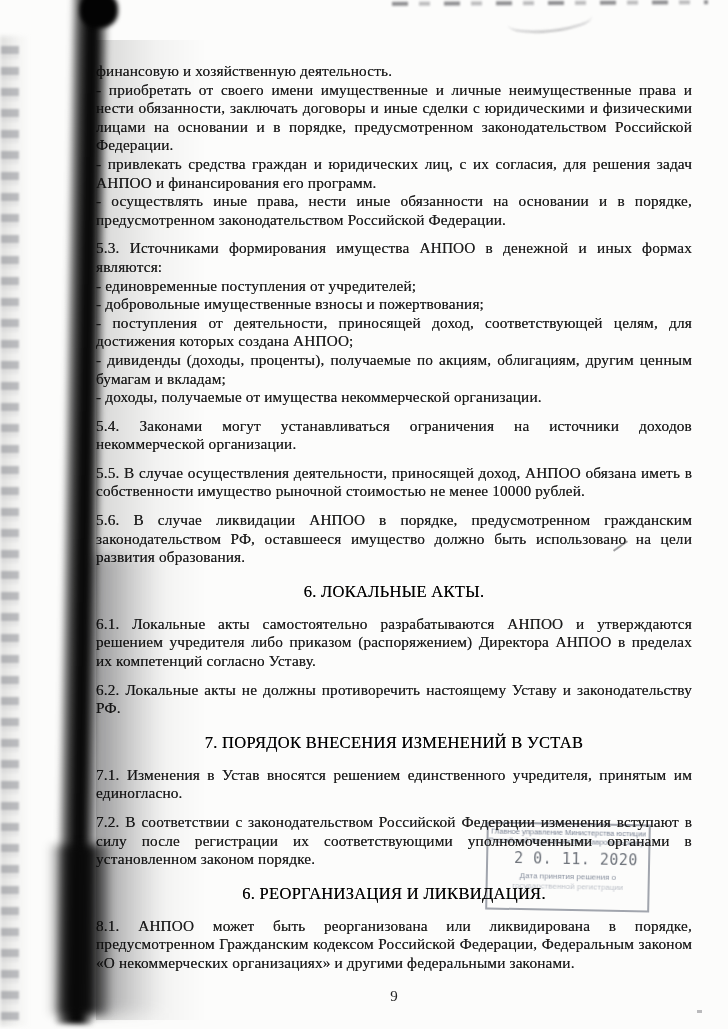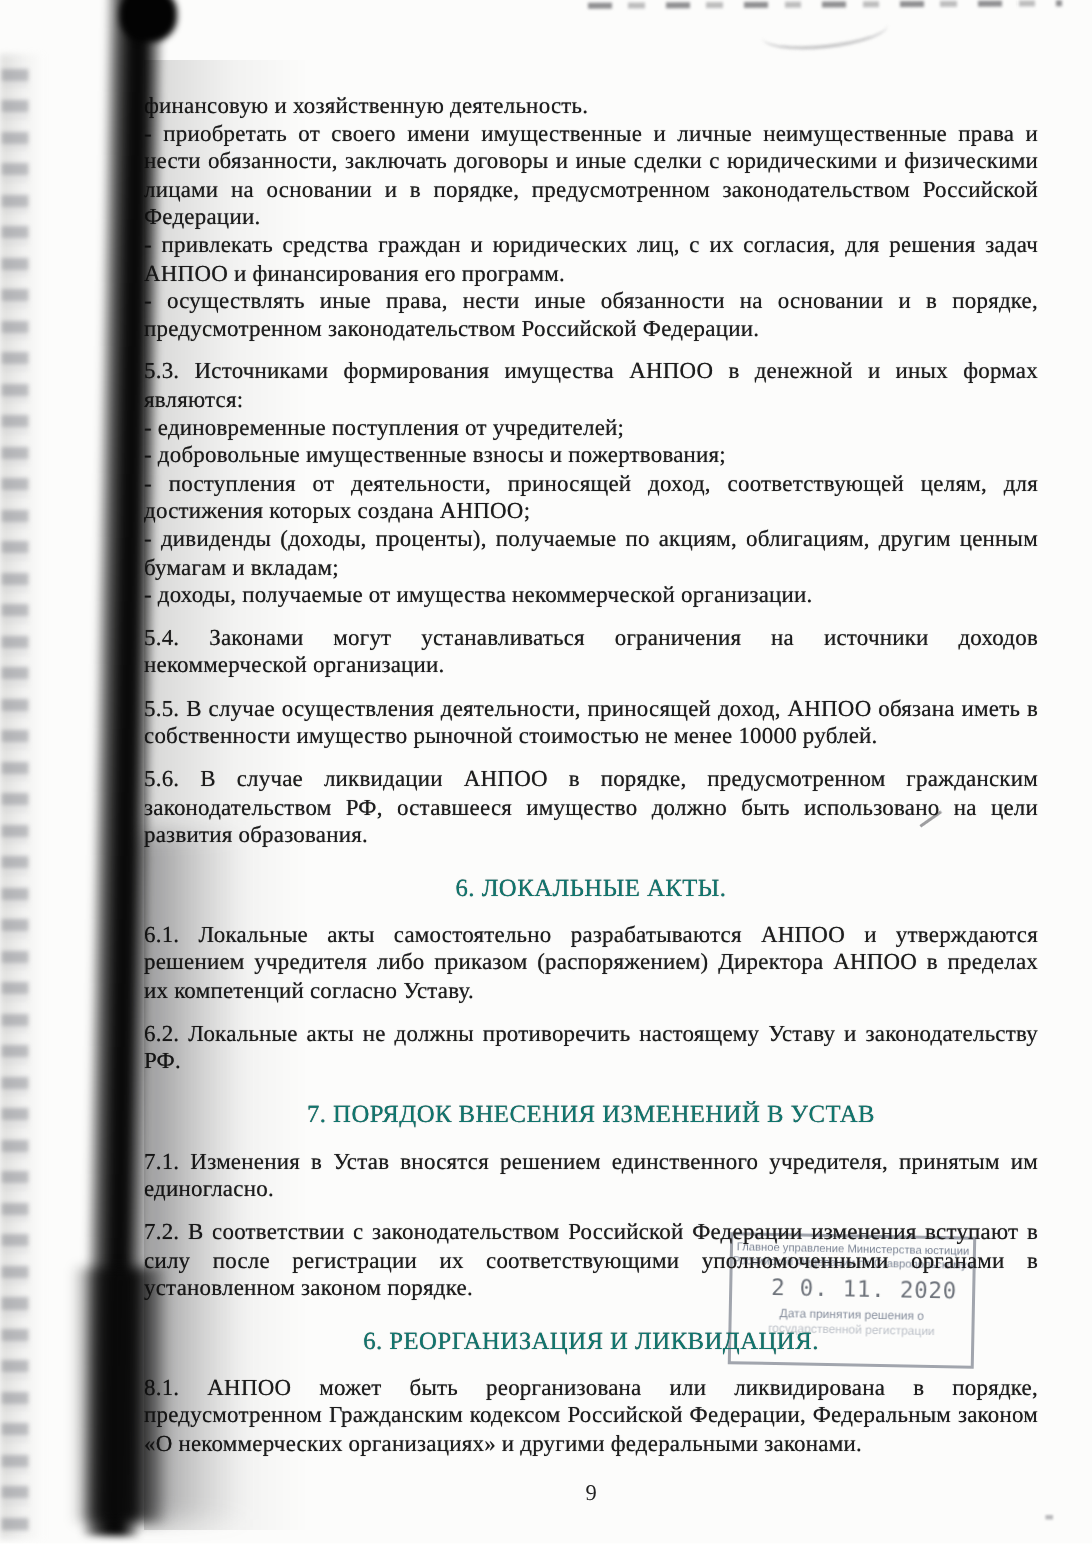--- a/index.html
+++ b/index.html
@@ -46,21 +46,21 @@
   .dot-br { position:absolute; left:697px; top:1010px; width:5px; height:3px;
     background:rgba(120,120,125,.5); filter:blur(.7px); }
 
   
   .content { position:absolute; left:96px; top:62px; width:596px; z-index:3; }
   .para { margin:0; text-align:justify; font-size:15.3px; line-height:18.6px;
     color:#1d1d1d; letter-spacing:.15px; text-shadow:0 0 .5px rgba(20,20,20,.75); }
   .mb  { margin-bottom:10px; }
   .mb4 { margin-bottom:4px; }
   .hd  { margin:15px 0 13px; text-align:center; font-size:16.5px; font-weight:400;
-    color:#0f766e; letter-spacing:.3px; text-shadow:0 0 .5px rgba(20,20,20,.75); }
+    color:#000000; letter-spacing:.3px; text-shadow:0 0 .5px rgba(20,20,20,.75); }
   .pageno { margin-top:15px; text-align:center; font-size:15px; color:#222; }
 
   
   .stamp { position:absolute; left:486px; top:823px; width:164px; height:88px; z-index:2;
     transform:rotate(1.1deg); border:2px solid rgba(70,78,96,.5); box-sizing:border-box;
     padding-top:3px; text-align:center; }
   .st-issuer { font-family:"Liberation Sans", sans-serif; font-size:7.5px; line-height:9px;
     color:rgba(72,84,108,.72); filter:blur(.3px); white-space:nowrap; overflow:hidden; }
   .st-date { margin-top:4px; font-family:"DejaVu Sans Mono", monospace; font-size:15px;
     color:rgba(85,90,100,.85); letter-spacing:.5px; filter:blur(.4px);

